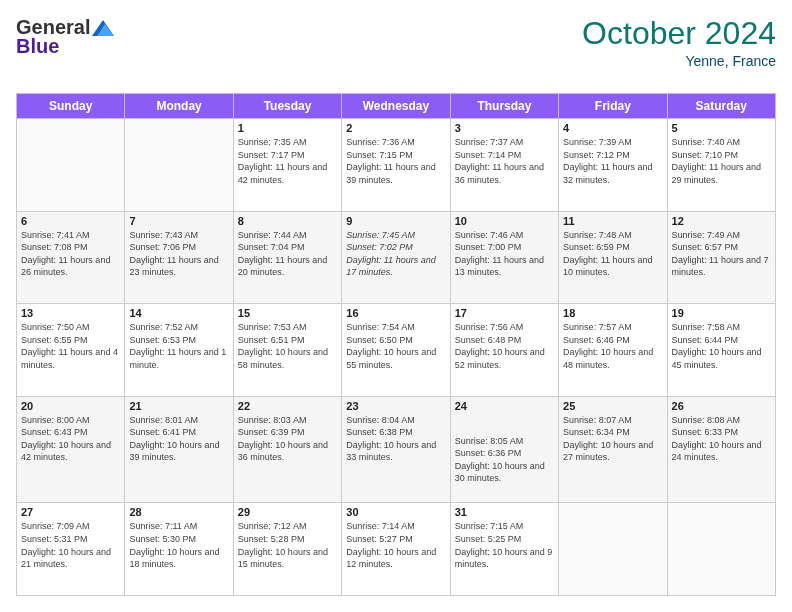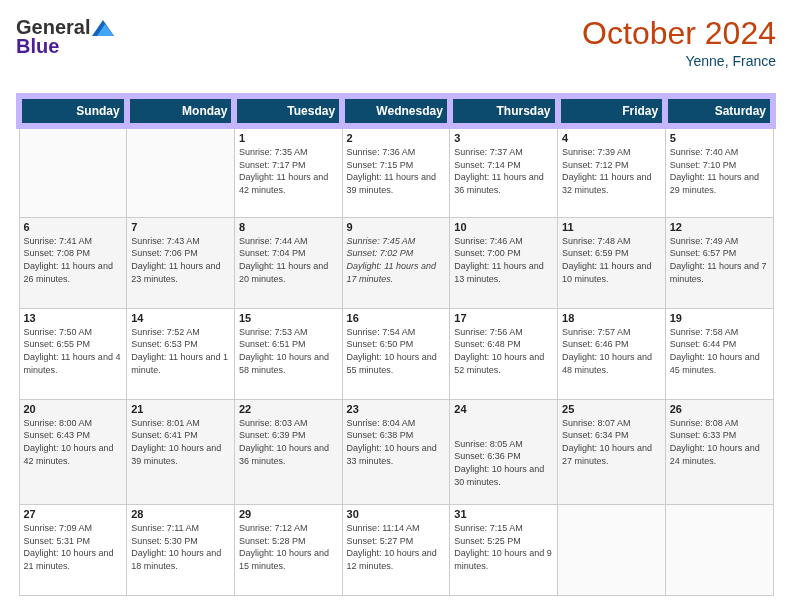--- a/index.html
+++ b/index.html
@@ -31,43 +31,43 @@
     .logo-row {
       display: flex;
       align-items: center;
     }
     .title-block {
       text-align: right;
     }
     .month-title {
       font-size: 32px;
       font-weight: 300;
-      color: #c2410c;
+      color: #0f766e;
       line-height: 1.1;
     }
     .subtitle {
       font-size: 14px;
       color: #0c4a6e;
       margin-top: 2px;
     }
     .calendar {
       flex: 1;
       border: 1px solid #ccc;
       border-collapse: collapse;
       width: 100%;
       table-layout: fixed;
     }
     .calendar th {
-      background: #0c4a6e;
+      background: #8b5cf6;
       color: #fff;
       font-size: 12px;
       font-weight: bold;
       padding: 5px 4px;
-      text-align: right;
-      border: 6px solid #c4b5fd;
+      text-align: center;
+      border: 1px solid #c4b5fd;
     }
     .calendar td {
       vertical-align: top;
       border: 1px solid #ccc;
       padding: 3px 4px;
       font-size: 9.5px;
       color: #333;
       background: #fff;
       height: 80px;
     }
@@ -311,21 +311,21 @@
 Daylight: 10 hours and 18 minutes.</div>
           </td>
           <td>
             <span class="day-num">29</span>
             <div class="day-info" style="white-space: pre-line;">Sunrise: 7:12 AM
 Sunset: 5:28 PM
 Daylight: 10 hours and 15 minutes.</div>
           </td>
           <td>
             <span class="day-num">30</span>
-            <div class="day-info" style="white-space: pre-line;">Sunrise: 11:14 AM
+            <div class="day-info" style="white-space: pre-line;">Sunrise: 7:14 AM
 Sunset: 5:27 PM
 Daylight: 10 hours and 12 minutes.</div>
           </td>
           <td>
             <span class="day-num">31</span>
             <div class="day-info" style="white-space: pre-line;">Sunrise: 7:15 AM
 Sunset: 5:25 PM
 Daylight: 10 hours and 9 minutes.</div>
           </td>
           <td class="empty"></td>

